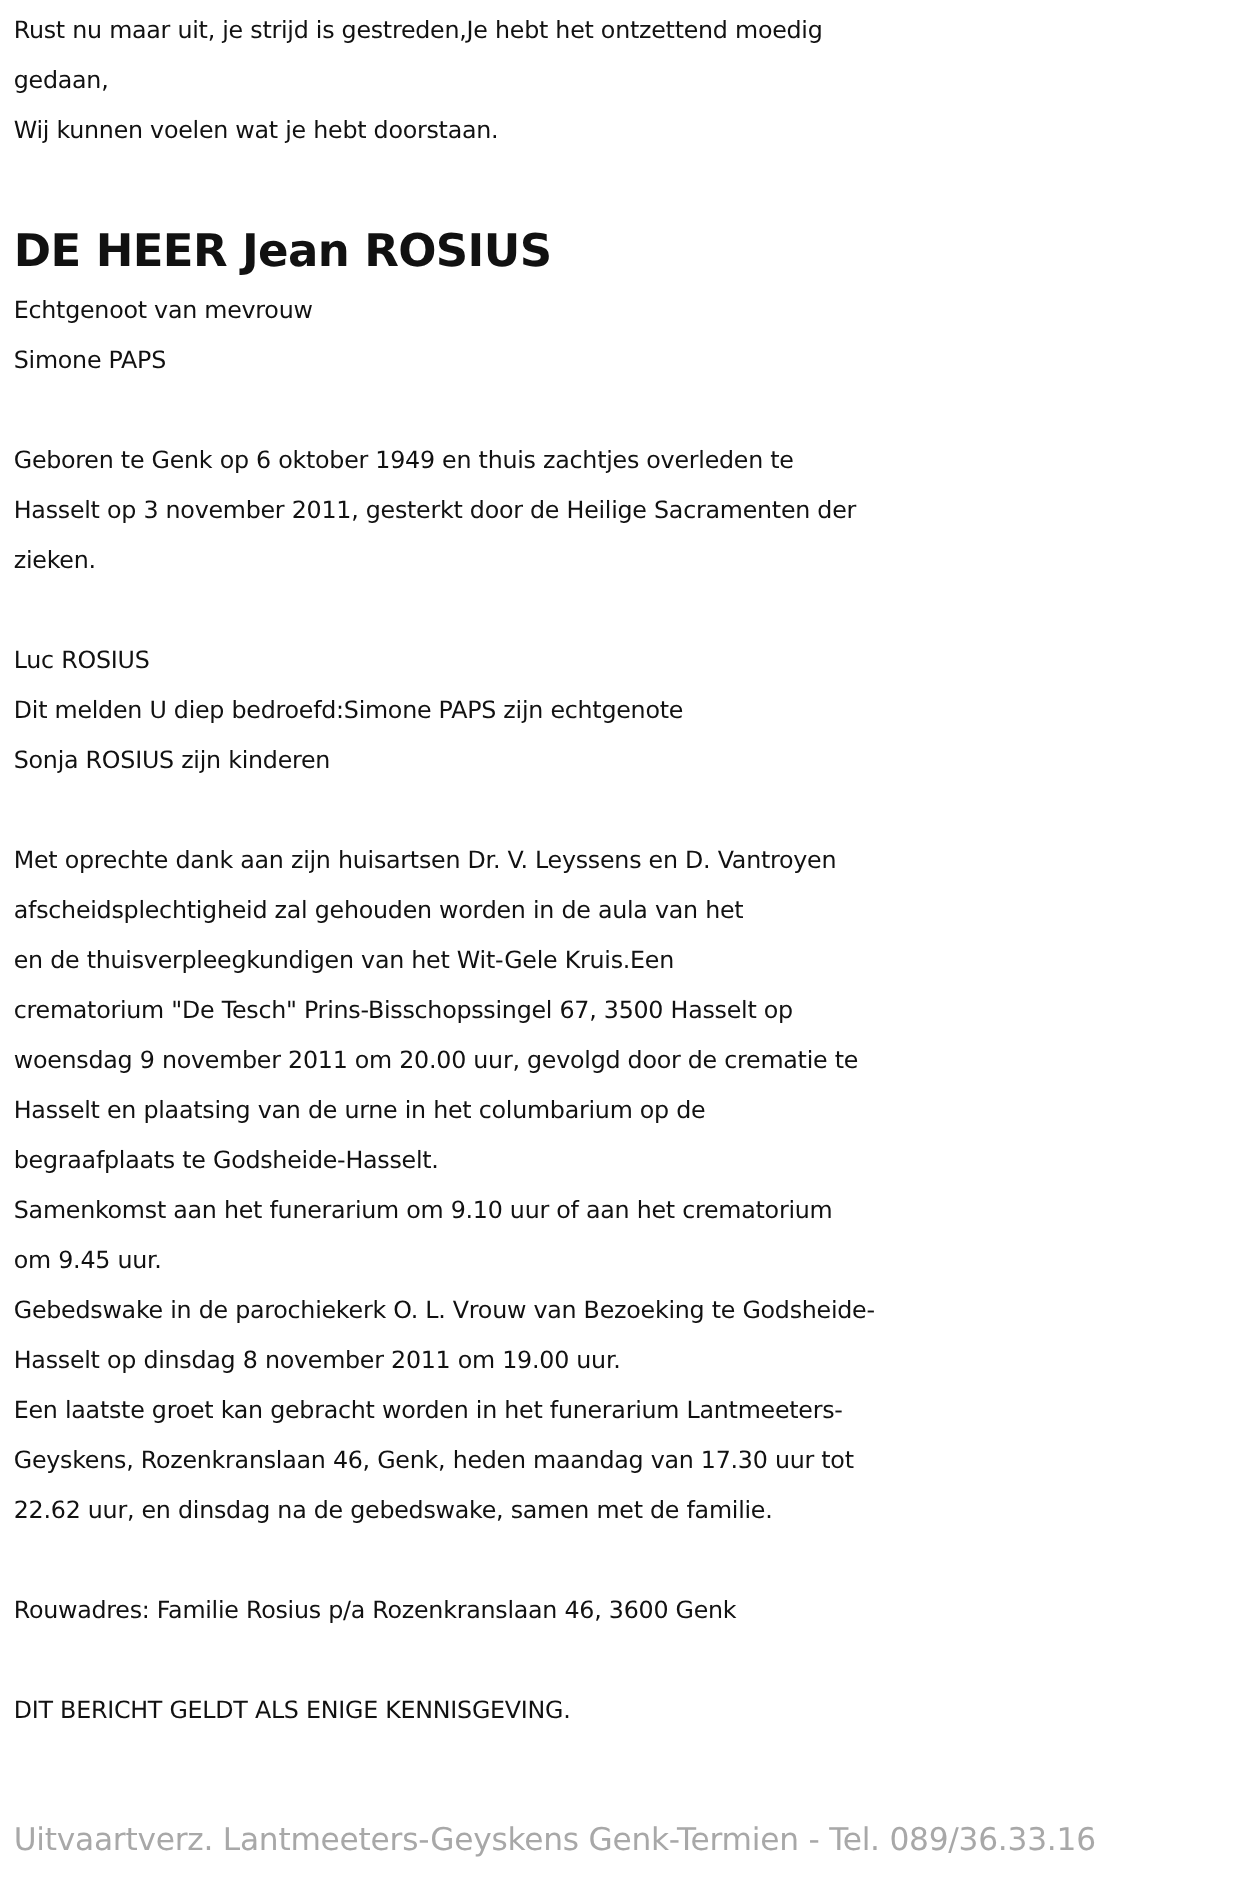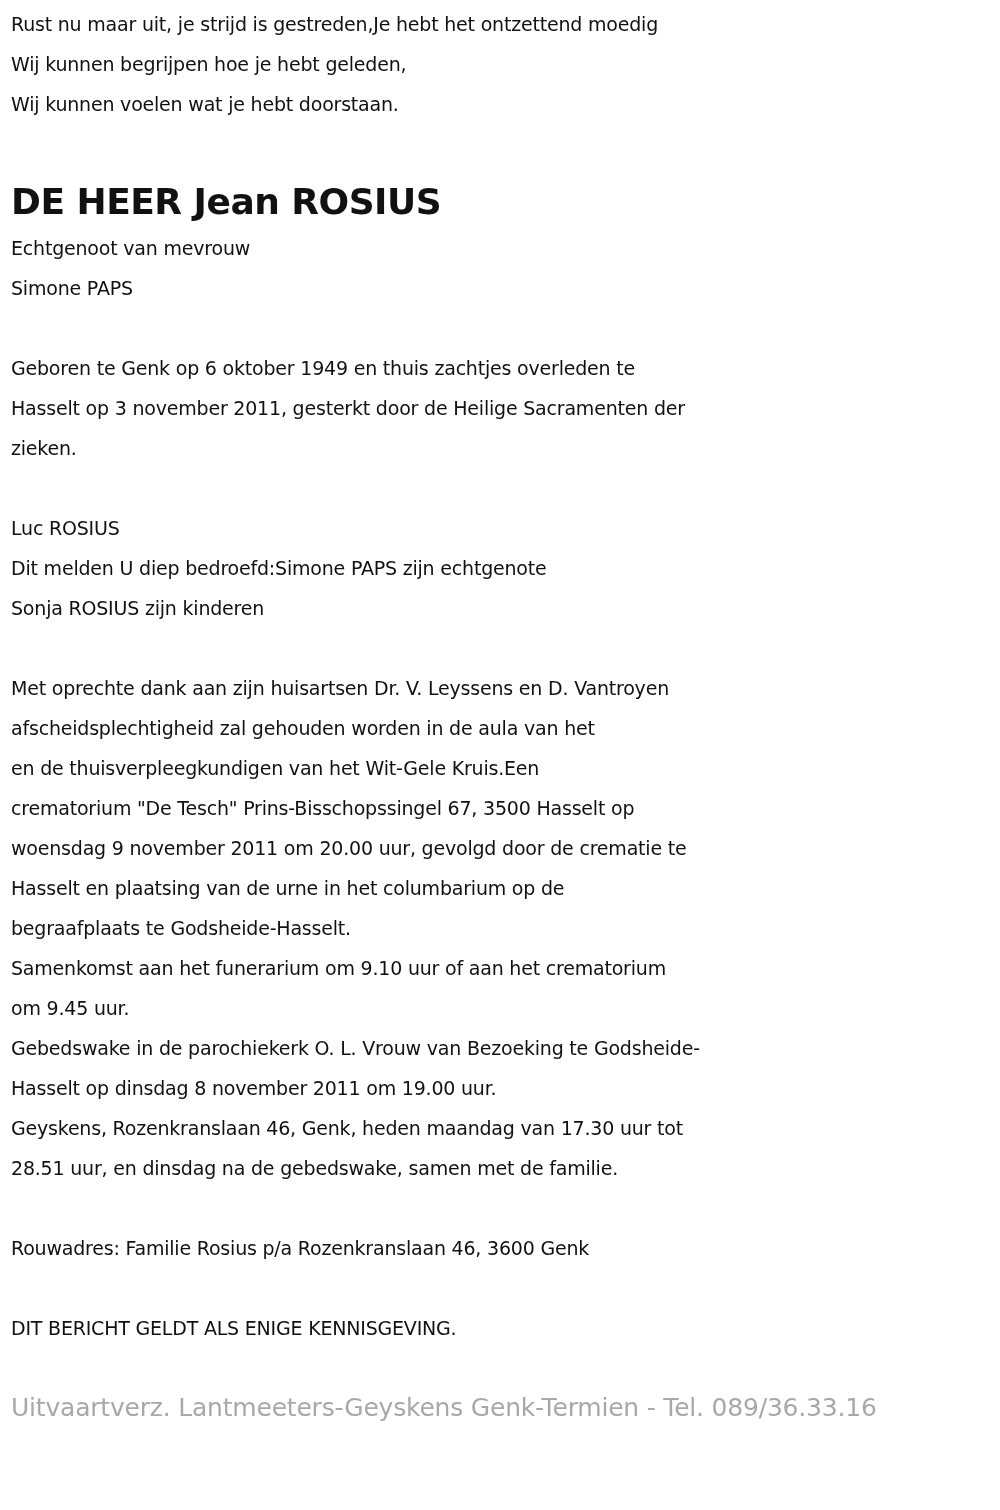--- a/index.html
+++ b/index.html
@@ -39,30 +39,31 @@
       letter-spacing: -0.5px;
       white-space: nowrap;
     }
     .footer {
       color: #a8a8a8;
       font-size: 25px;
       line-height: 40px;
       height: 40px;
       white-space: nowrap;
       letter-spacing: -0.2px;
+      margin-top: 24px;
     }
   </style>
 </head>
 <body>
 
 <div class="page">
 
   <div>
     <div class="line">Rust nu maar uit, je strijd is gestreden,Je hebt het ontzettend moedig</div>
-    <div class="line">Wij kunnen begrijpen hoe je hebt geleden,</div>
+    <div class="line">gedaan,</div>
     <div class="line">Wij kunnen voelen wat je hebt doorstaan.</div>
   </div>
 
   <div class="title">DE HEER Jean ROSIUS</div>
 
   <div>
     <div class="line">Echtgenoot van mevrouw</div>
     <div class="line">Simone PAPS</div>
   </div>
 
@@ -89,22 +90,23 @@
     <div class="line">afscheidsplechtigheid zal gehouden worden in de aula van het</div>
     <div class="line">en de thuisverpleegkundigen van het Wit-Gele Kruis.Een</div>
     <div class="line">crematorium "De Tesch" Prins-Bisschopssingel 67, 3500 Hasselt op</div>
     <div class="line">woensdag 9 november 2011 om 20.00 uur, gevolgd door de crematie te</div>
     <div class="line">Hasselt en plaatsing van de urne in het columbarium op de</div>
     <div class="line">begraafplaats te Godsheide-Hasselt.</div>
     <div class="line">Samenkomst aan het funerarium om 9.10 uur of aan het crematorium</div>
     <div class="line">om 9.45 uur.</div>
     <div class="line">Gebedswake in de parochiekerk O. L. Vrouw van Bezoeking te Godsheide-</div>
     <div class="line">Hasselt op dinsdag 8 november 2011 om 19.00 uur.</div>
+    <div class="line">Een laatste groet kan gebracht worden in het funerarium Lantmeeters-</div>
     <div class="line">Geyskens, Rozenkranslaan 46, Genk, heden maandag van 17.30 uur tot</div>
-    <div class="line">28.51 uur, en dinsdag na de gebedswake, samen met de familie.</div>
+    <div class="line">22.62 uur, en dinsdag na de gebedswake, samen met de familie.</div>
   </div>
 
   <div class="blank"></div>
 
   <div class="line">Rouwadres: Familie Rosius p/a Rozenkranslaan 46, 3600 Genk</div>
 
   <div class="blank"></div>
 
   <div class="line">DIT BERICHT GELDT ALS ENIGE KENNISGEVING.</div>
 

